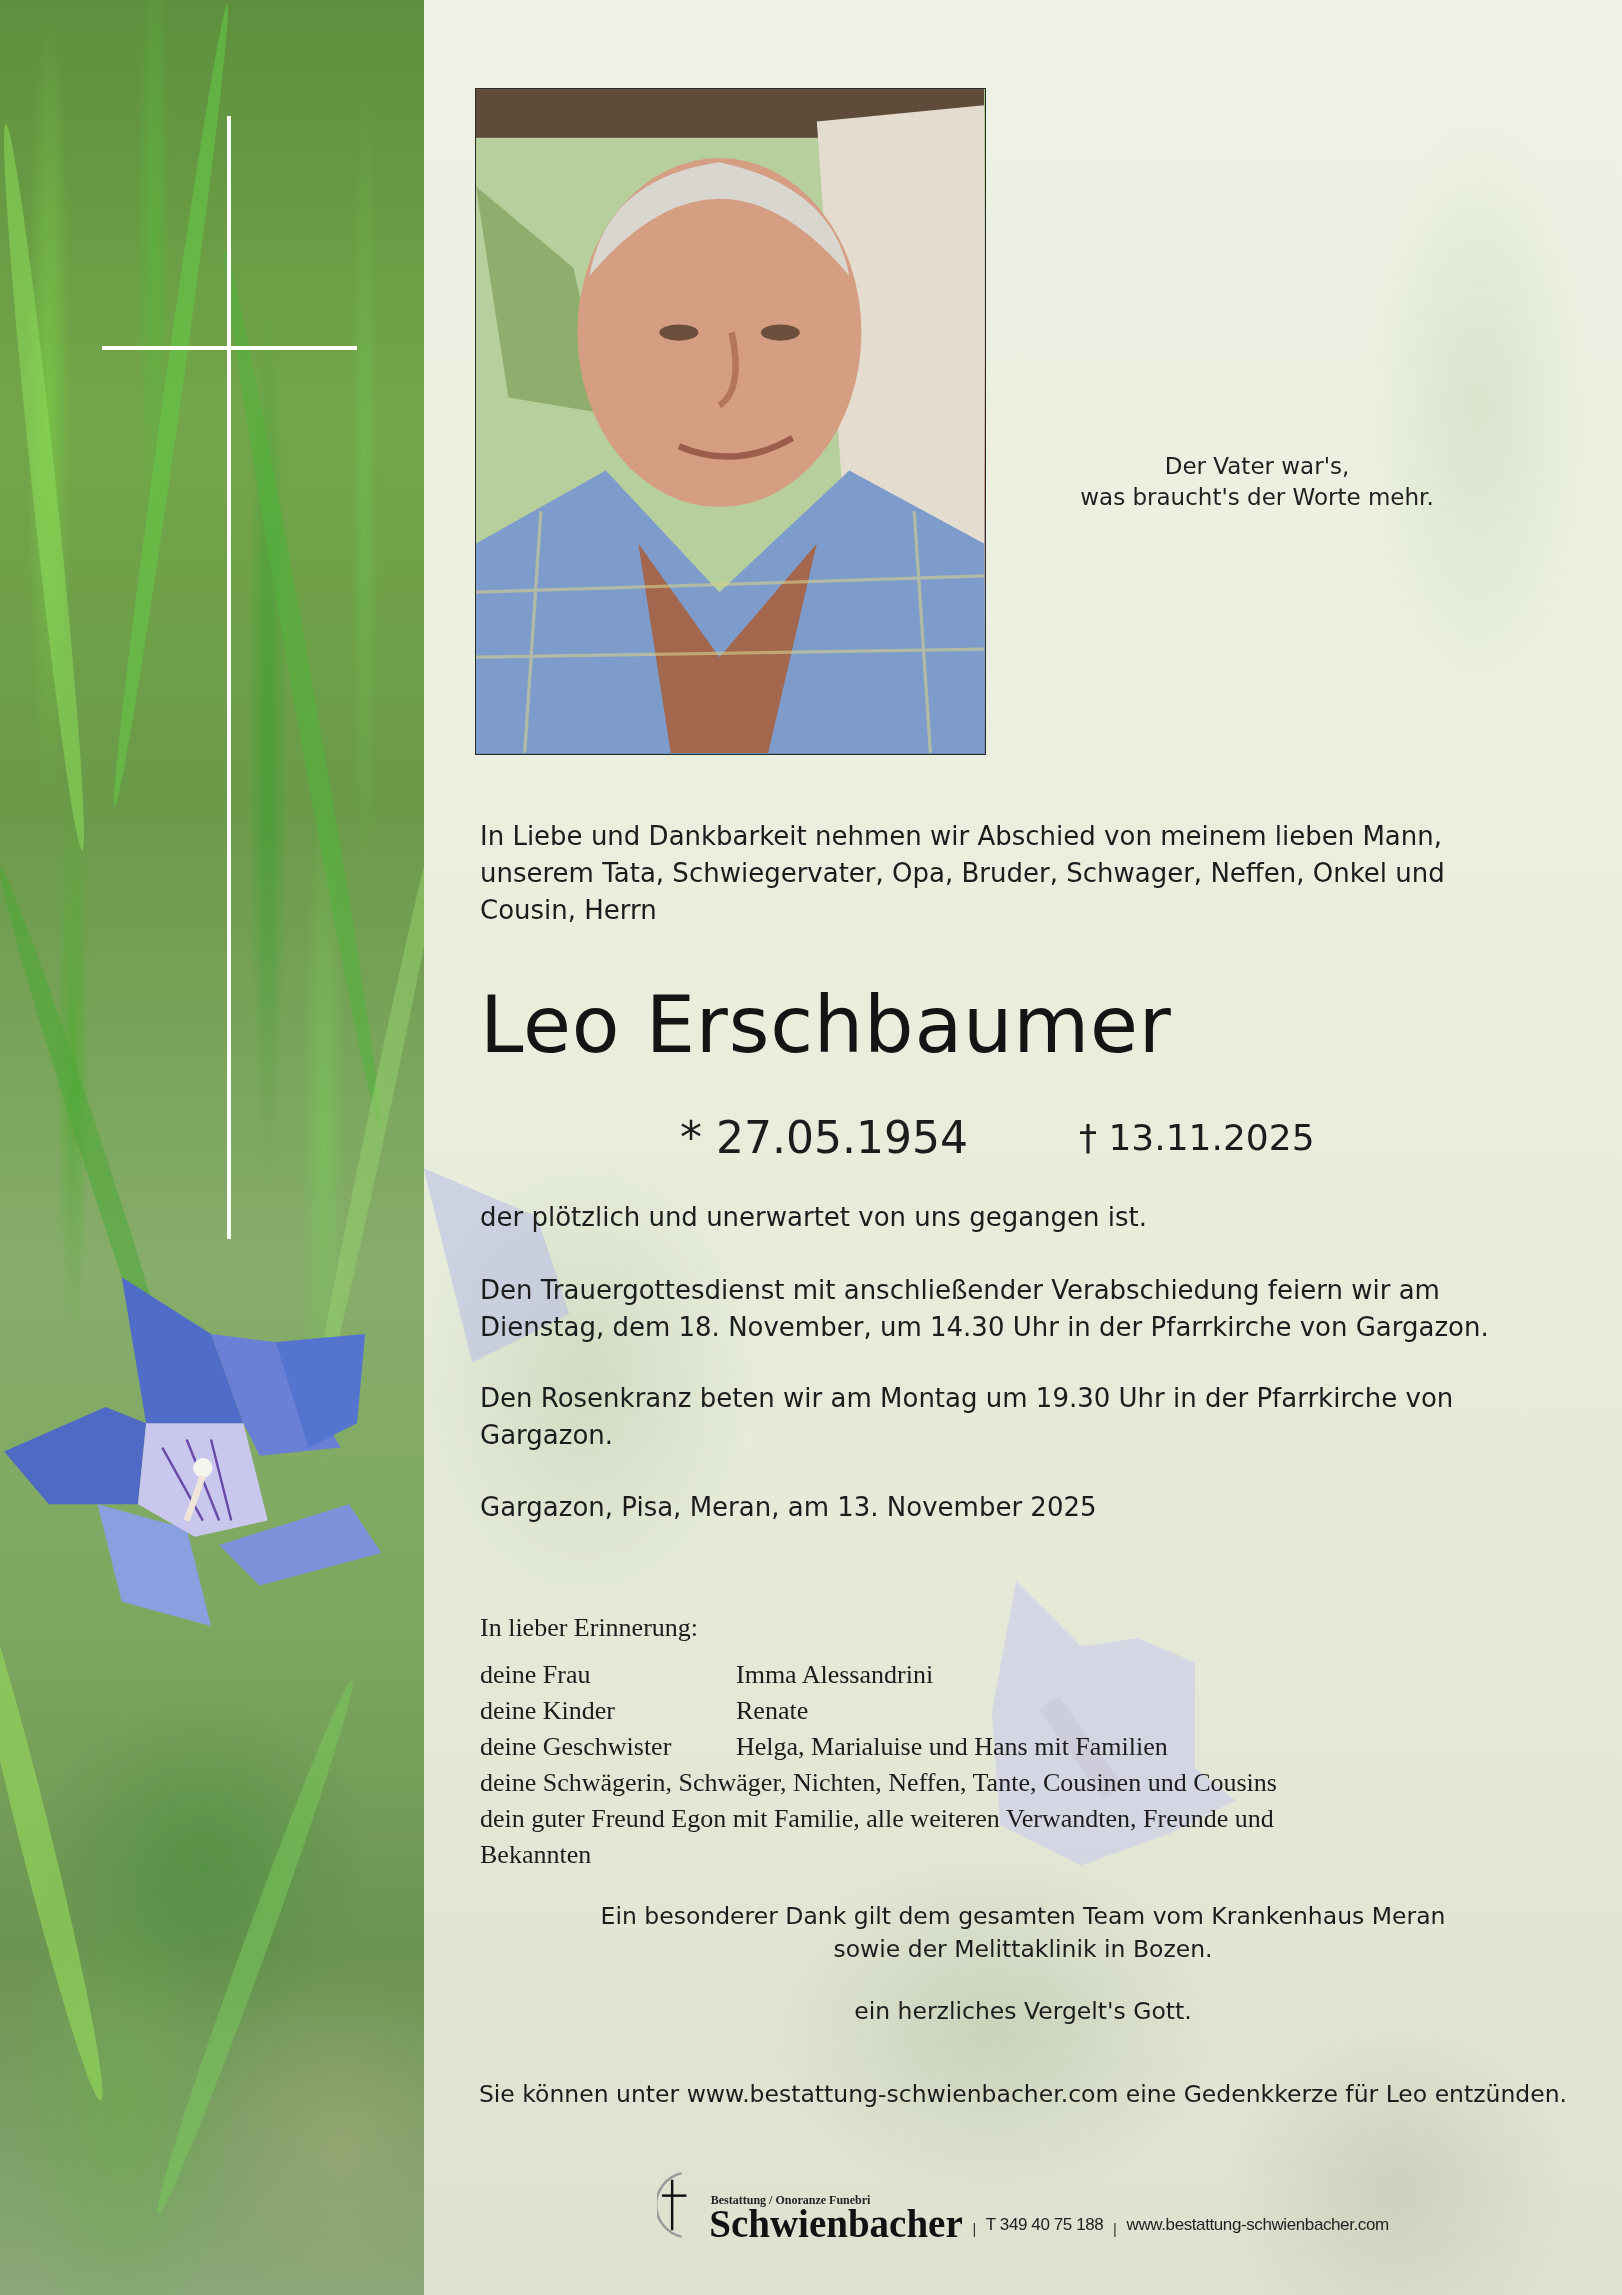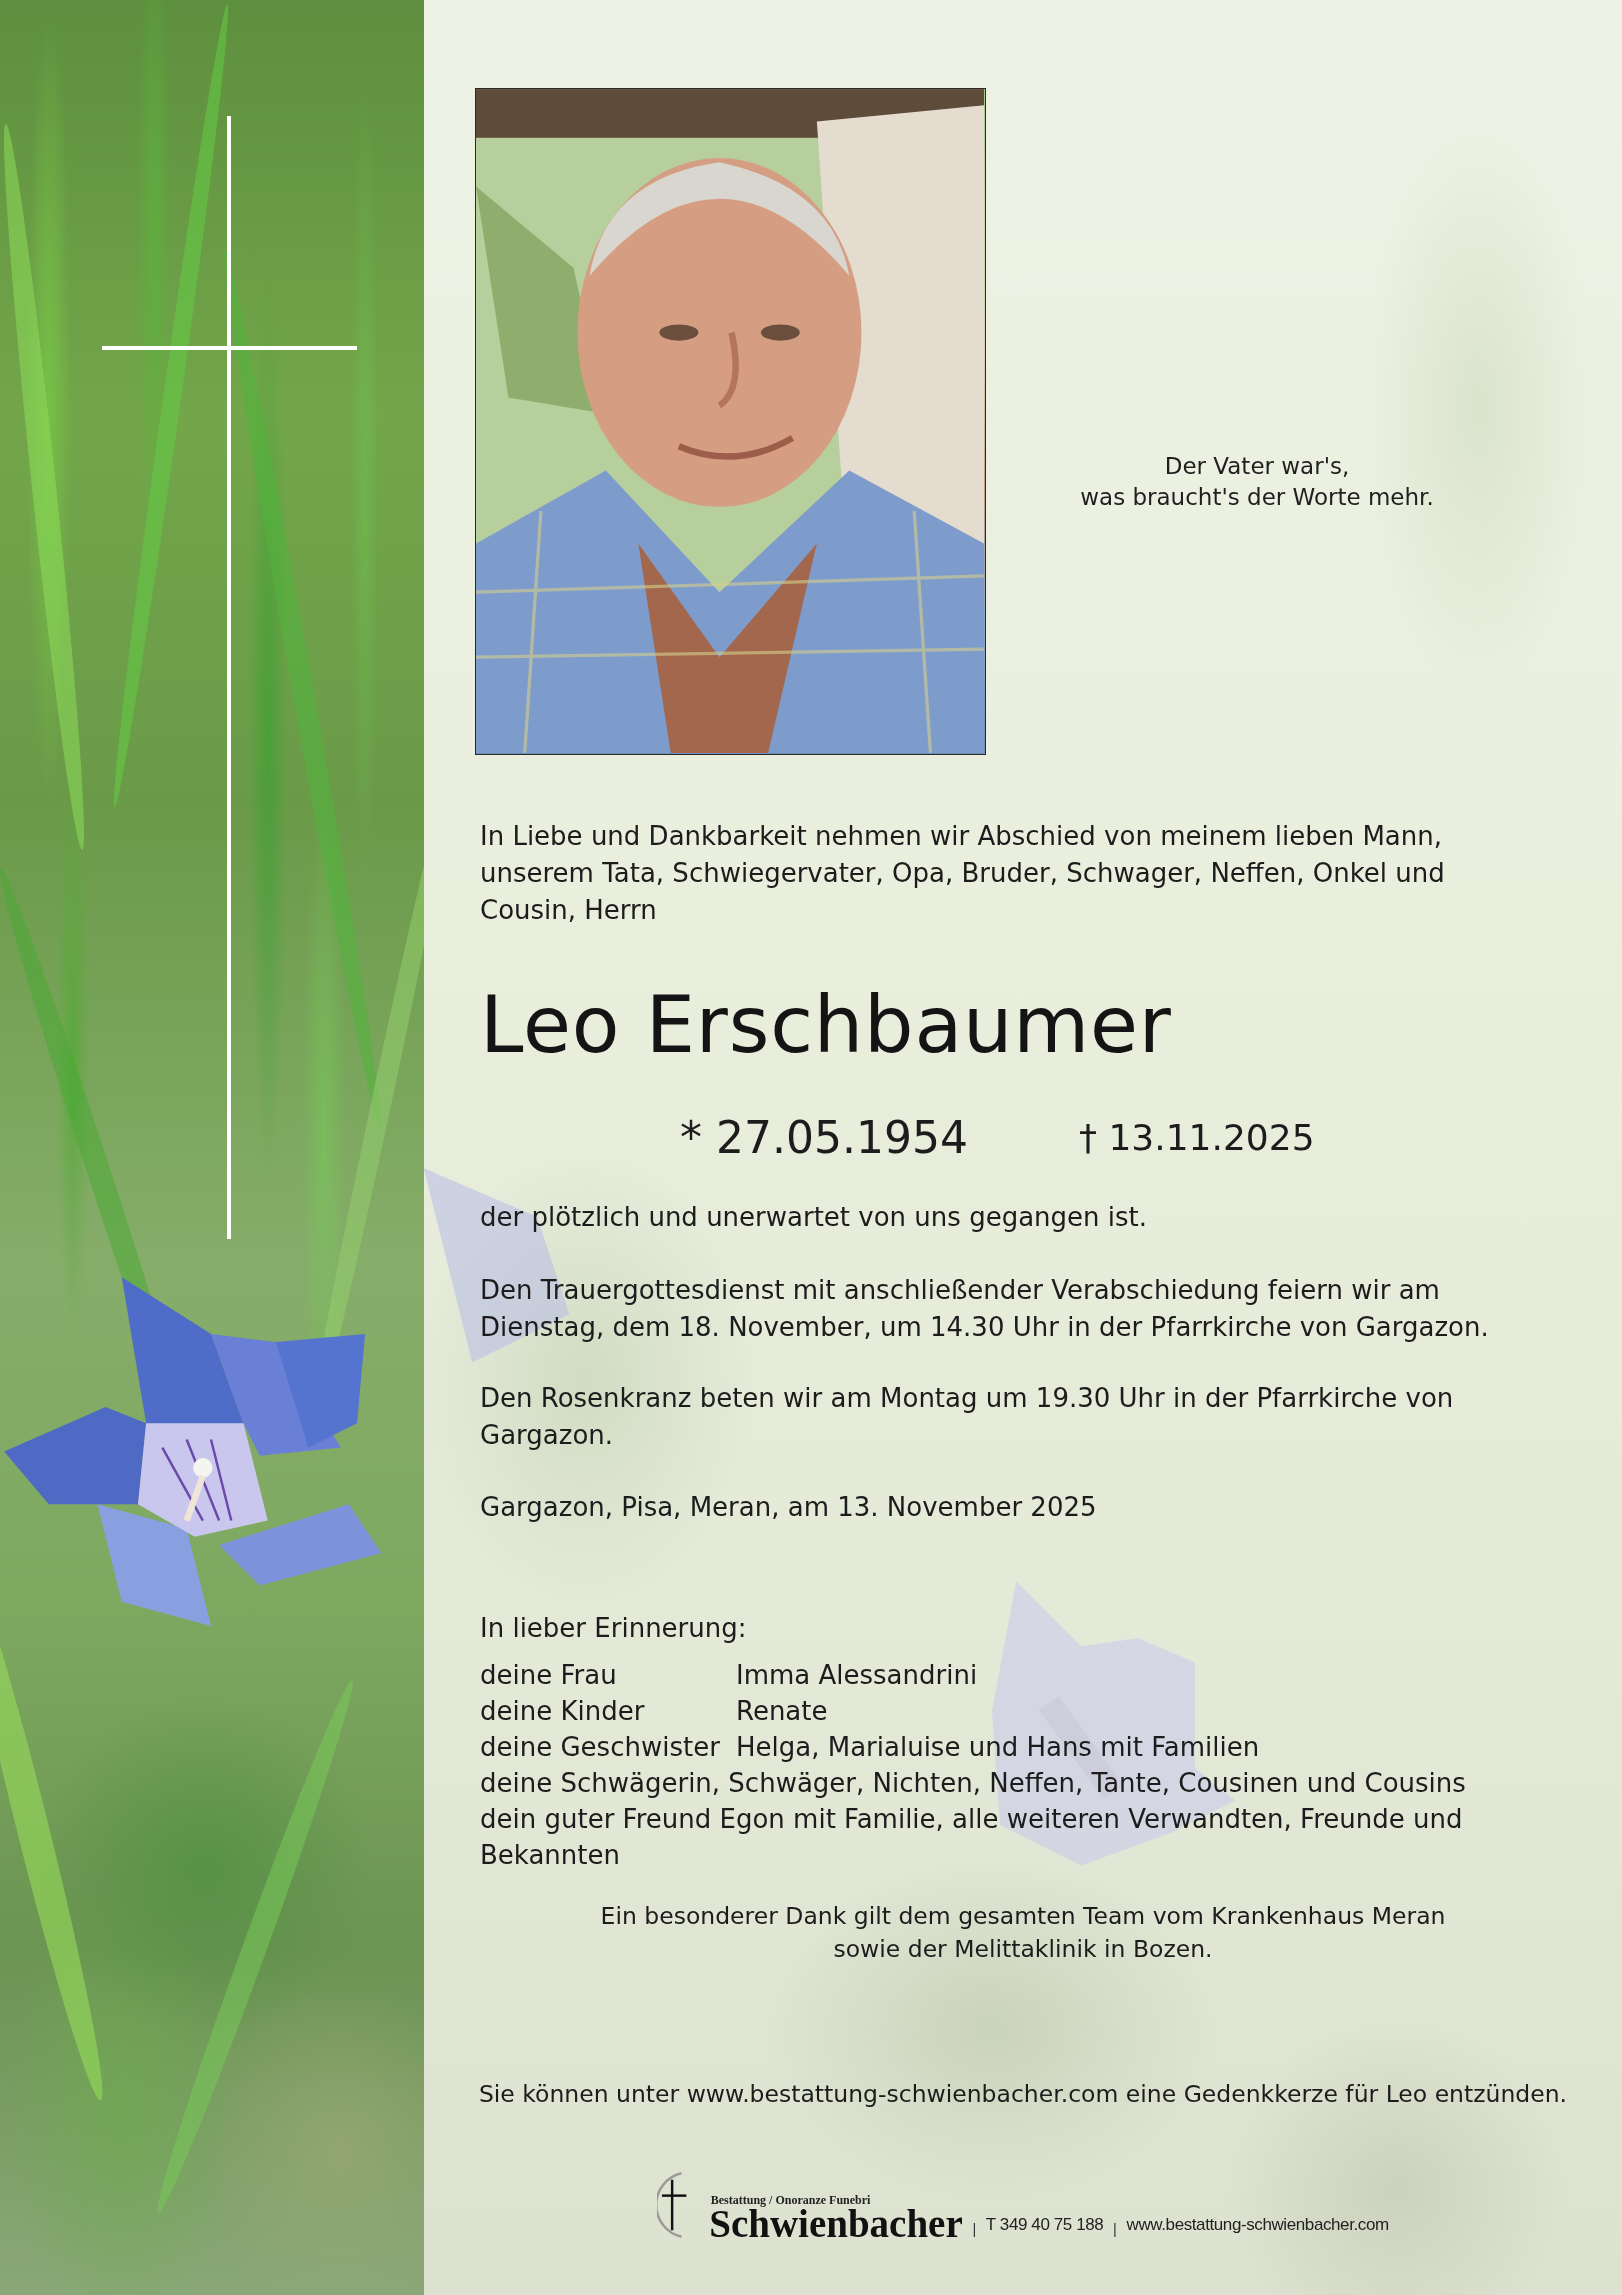--- a/index.html
+++ b/index.html
@@ -55,21 +55,21 @@
       position: absolute; left: 480px; top: 818px; width: 1006px;
       font-size: 26px; line-height: 37px;
     }
     .name {
       position: absolute; left: 480px; top: 981px; width: 1054px; text-align: left;
       font-size: 78px; line-height: 89px; letter-spacing: 0.8px; color: #141414;
     }
     .birth { position: absolute; left: 680px; top: 1116px; font-size: 44px; line-height: 44px; }
     .death { position: absolute; left: 1079px; top: 1116px; font-size: 36px; line-height: 44px; }
     .para { position: absolute; left: 480px; width: 1022px; font-size: 26px; line-height: 37px; }
-    .family { position: absolute; left: 480px; top: 1610px; width: 1054px; font-size: 26px; line-height: 36px; }
+    .family { position: absolute; left: 480px; top: 1610px; width: 1054px; font-size: 26px; line-height: 36px; font-family: Liberation Serif, serif; }
     .family-row { display: flex; }
     .family-row .rel { width: 256px; flex: none; }
     .center-block { position: absolute; left: 424px; width: 1198px; text-align: center; font-size: 23.5px; line-height: 33px; }
     .footer {
       position: absolute; left: 657px; top: 2167px; height: 73px; display: flex; align-items: flex-end;
       font-family: "Liberation Sans", sans-serif;
     }
     .logo { display: flex; align-items: flex-end; }
     .logo-mark { width: 49px; height: 70px; position: relative; margin-right: 3.2px; }
     .logo-text { display: flex; flex-direction: column; font-family: "Liberation Serif", serif; }
@@ -182,20 +182,21 @@
   <div>deine Schwägerin, Schwäger, Nichten, Neffen, Tante, Cousinen und Cousins</div>
   <div>dein guter Freund Egon mit Familie, alle weiteren Verwandten, Freunde und</div>
   <div>Bekannten</div>
 </div>
 
 <div class="center-block" style="top:1900px;">
   <div>Ein besonderer Dank gilt dem gesamten Team vom Krankenhaus Meran</div>
   <div>sowie der Melittaklinik in Bozen.</div>
 </div>
 <div class="center-block" style="top:1995px;">
+  <div>ein herzliches Vergelt's Gott.</div>
 </div>
 <div class="center-block" style="top:2078px;">Sie können unter www.bestattung-schwienbacher.com eine Gedenkkerze für Leo entzünden.</div>
 
 <div class="footer">
   <div class="logo">
     <svg class="logo-mark" viewBox="0 0 60 86">
       <path d="M30 4 A40 40 0 0 0 30 82" stroke="#9a9a9a" stroke-width="3" fill="none"></path>
       <rect x="17" y="12" width="3" height="62" fill="#111"></rect>
       <rect x="6" y="30" width="30" height="3" fill="#111"></rect>
     </svg>

